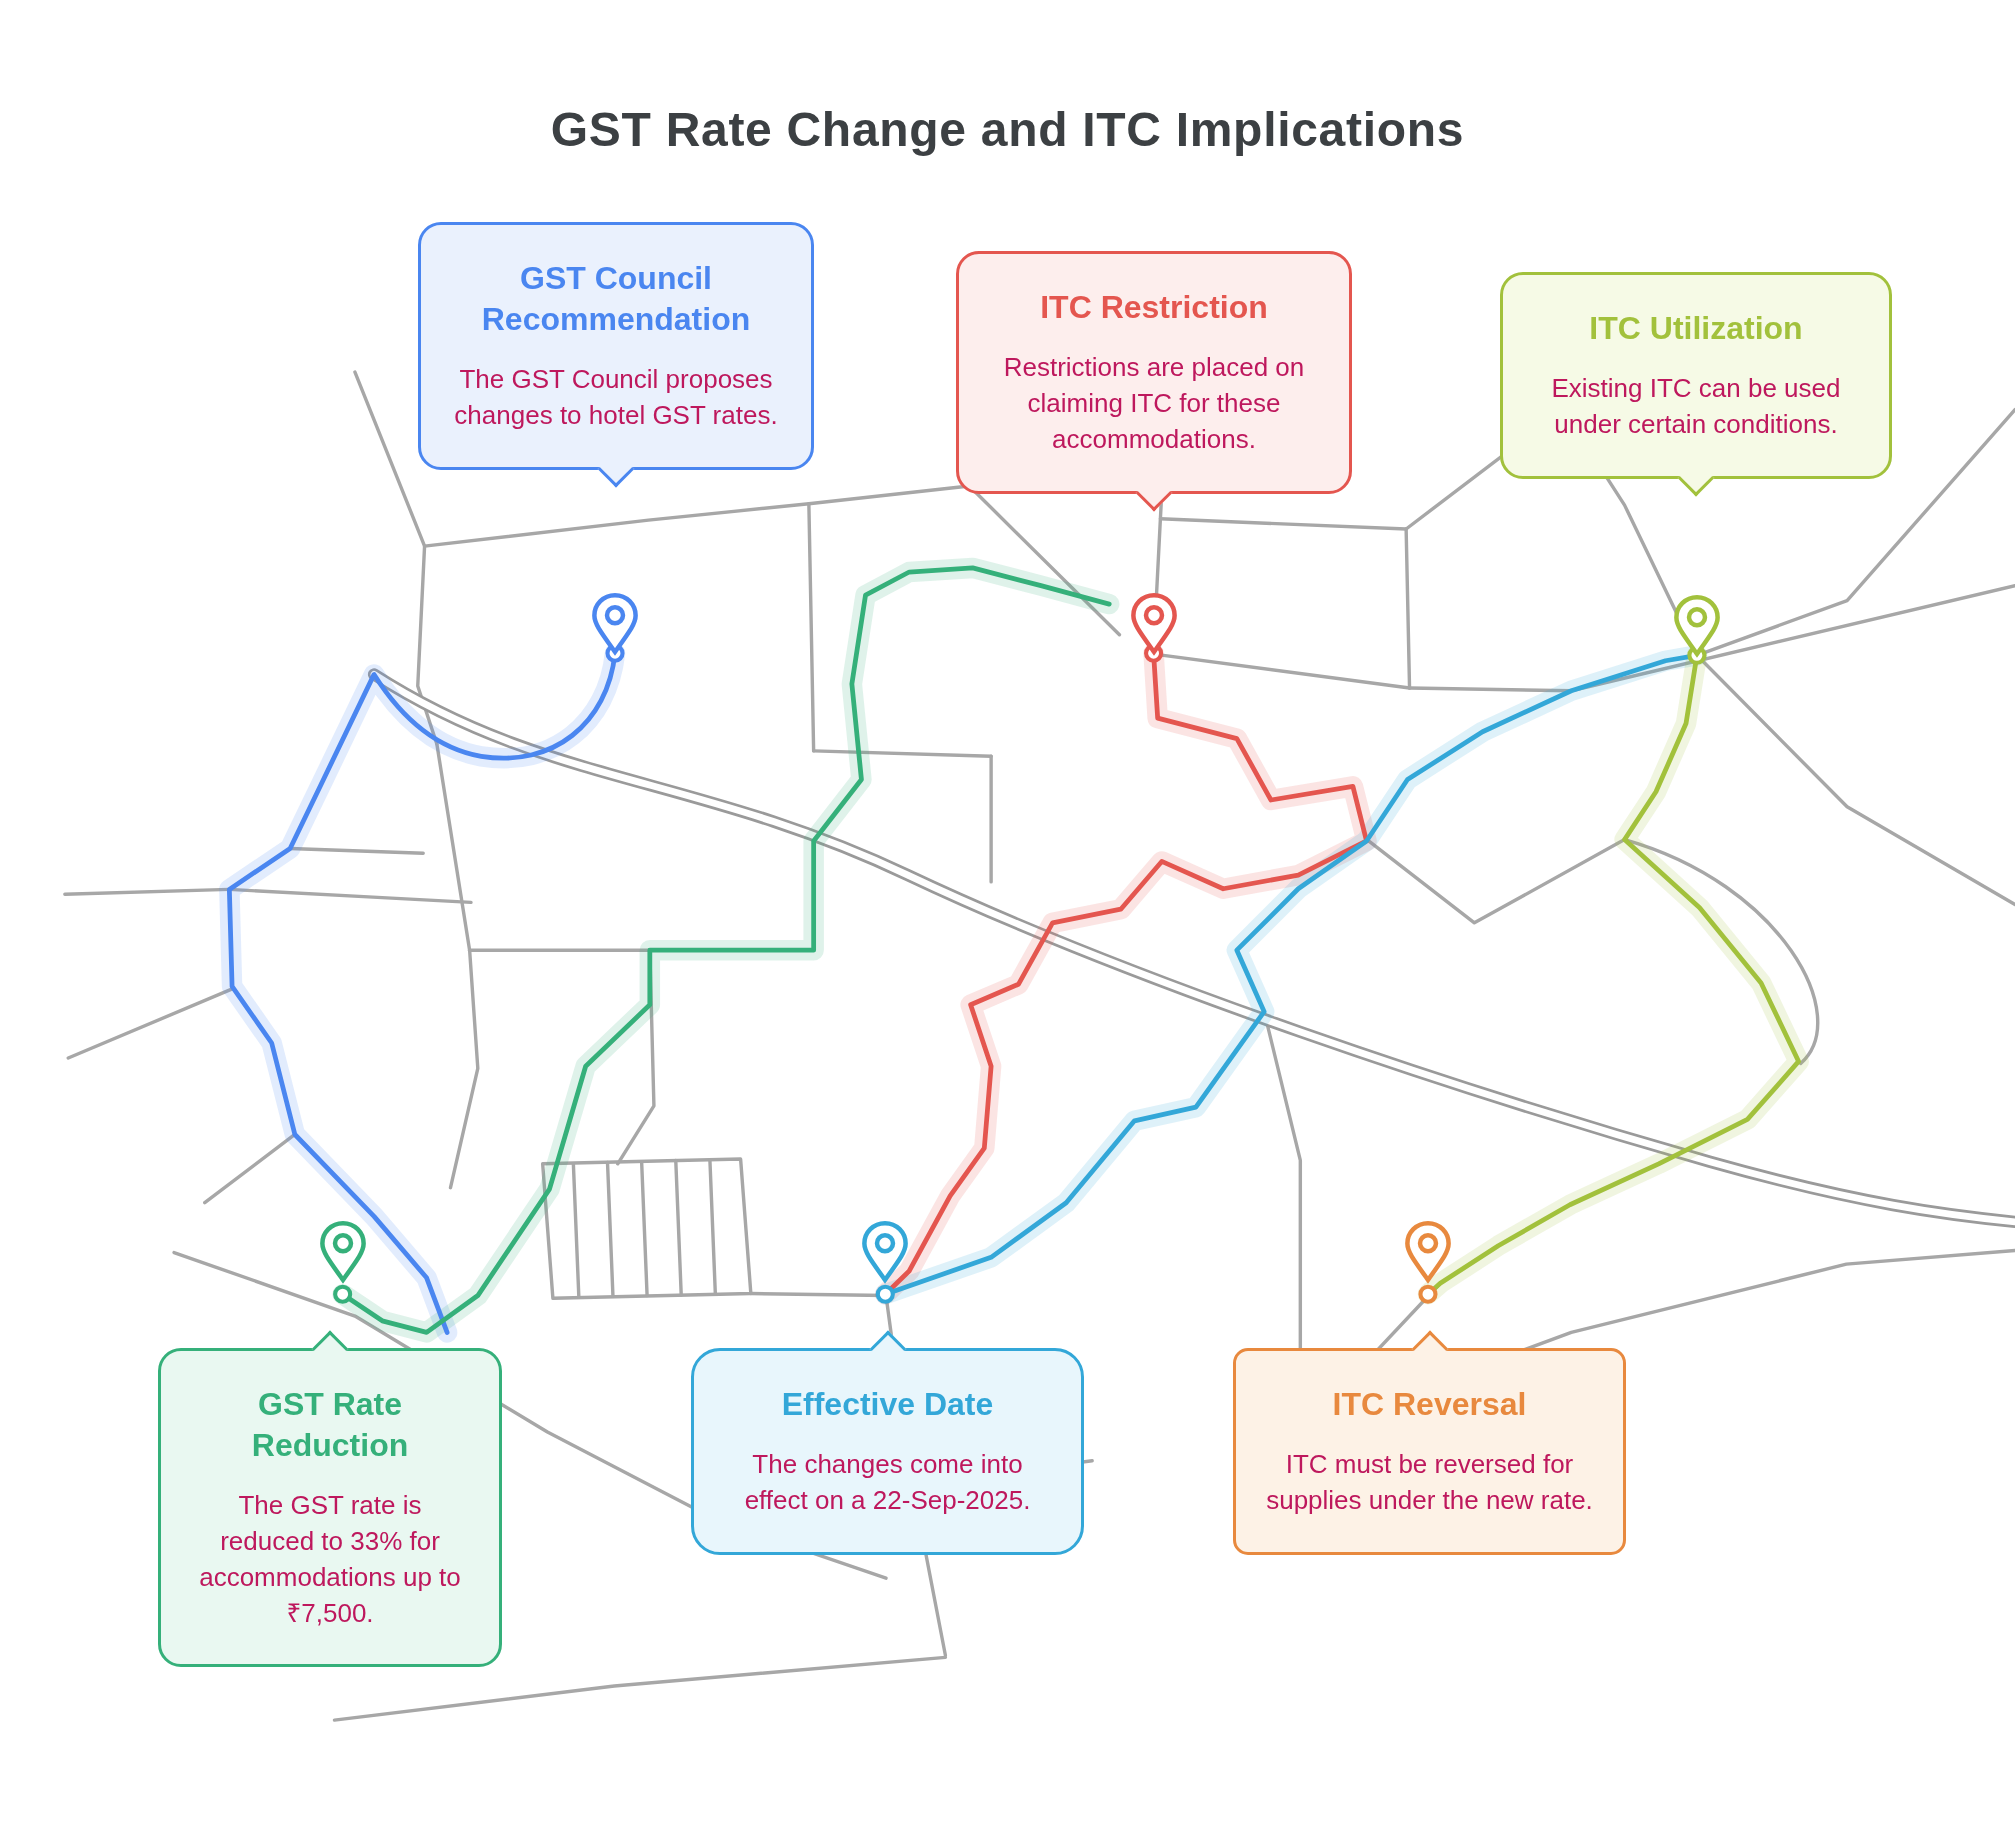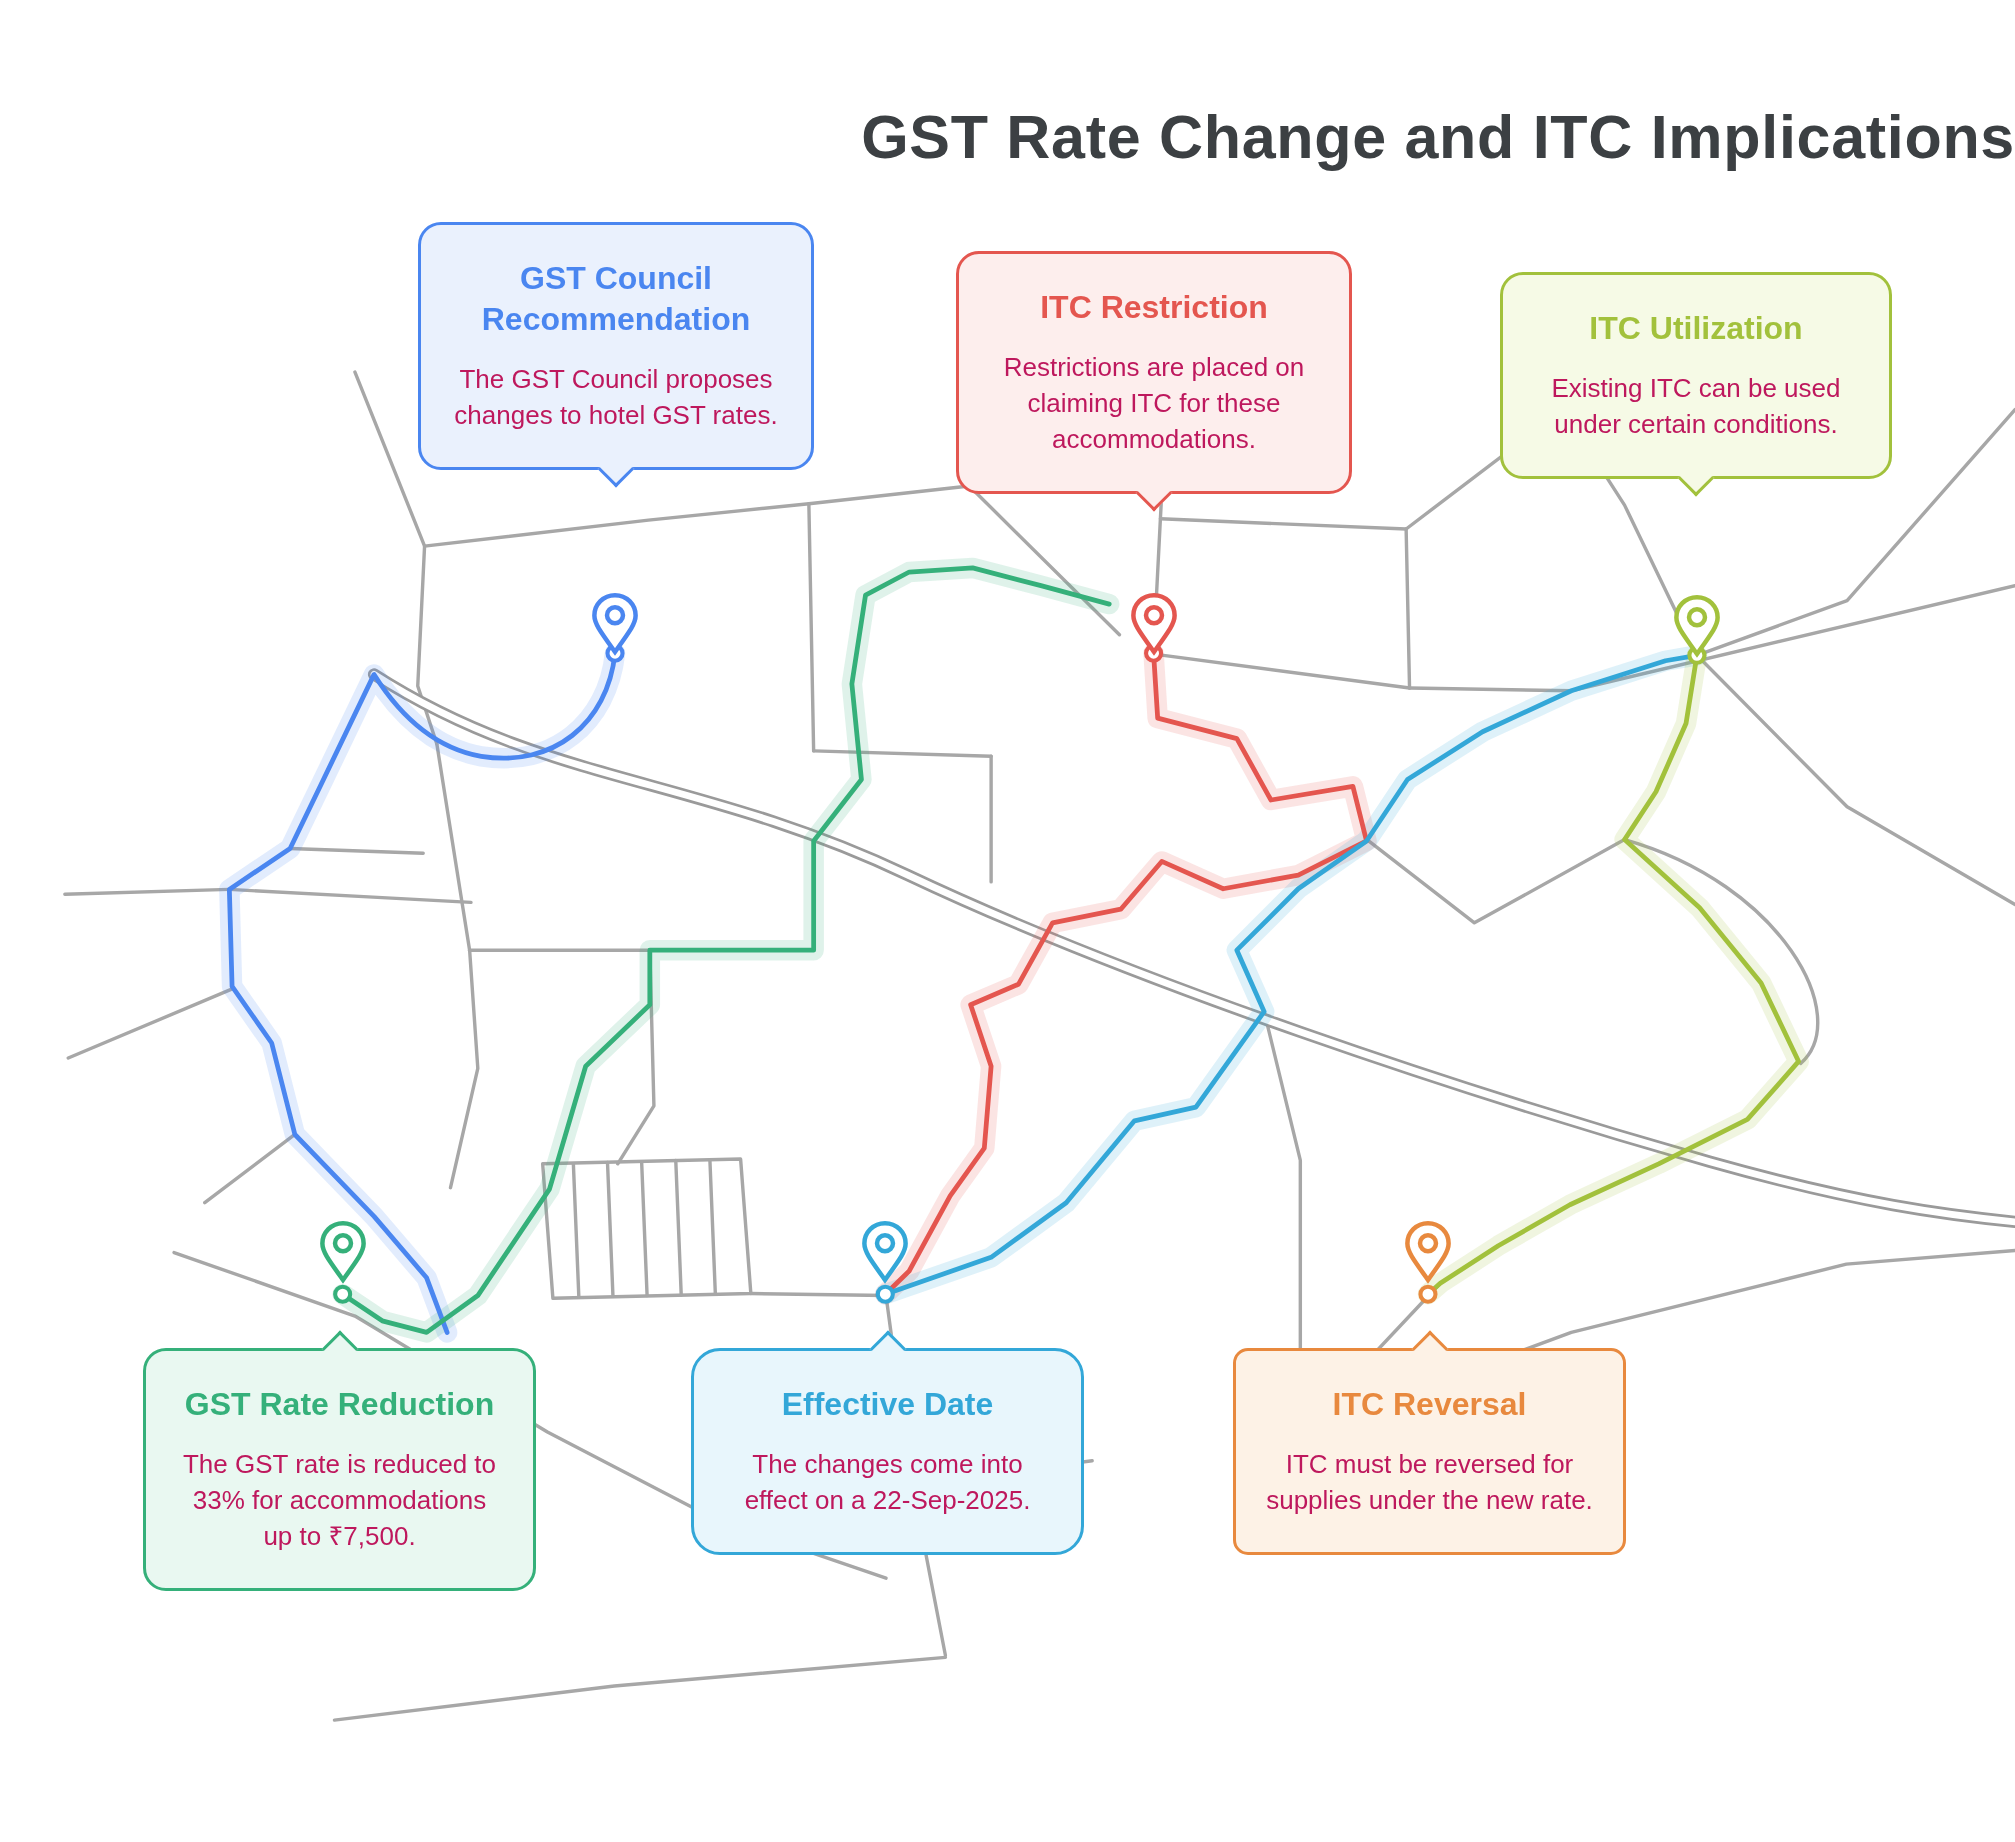--- a/index.html
+++ b/index.html
@@ -1,22 +1,22 @@
 <!DOCTYPE html>
 <html style="font-size:11px"><head>
 <meta charset="utf-8">
 <style>
   html,body{margin:0;padding:0;background:#ffffff;}
   body{
     width:2015px;height:1843px;position:relative;overflow:hidden;
     font-family:"Liberation Sans",sans-serif;
   }
   .page-title{
-    position:absolute;top:102px;left:0;width:100%;text-align:right;
-    font-size:61px;font-weight:bold;color:#3c4043;letter-spacing:0.7px;
+    position:absolute;top:102px;left:0;width:100%;text-align:center;
+    font-size:48px;font-weight:bold;color:#3c4043;letter-spacing:0.7px;
   }
   svg.map{position:absolute;left:0;top:0;}
   .callout{
     position:absolute;box-sizing:border-box;
     border:3.4px solid var(--accent);background:var(--fill);
     border-radius:23px;padding:33px 29px;text-align:center;
   }
   .callout h2{
     margin:0 0 22px 0;font-size:32px;line-height:1.28;font-weight:bold;color:var(--accent);
   }
@@ -147,21 +147,21 @@
   <h2>ITC Utilization</h2>
   <p>Existing ITC can be used under certain conditions.</p>
 </div>
 <div class="pin" style="left: 1671px; top: 594px; --accent: #a2c13c; --fill: #f6fae6;">
   <svg viewBox="0 0 40 52">
       <path d="M20 2.5 C11 2.5 4 9.6 4 18.3 C4 24.5 8.5 30.5 20 46.5 C31.5 30.5 36 24.5 36 18.3 C36 9.6 29 2.5 20 2.5 Z" fill="#fff" stroke="currentColor" stroke-width="3.5"></path>
       <circle cx="20" cy="18" r="6.2" fill="#fff" stroke="currentColor" stroke-width="3.5"></circle>
     </svg>
 </div>
 
-<div class="callout bottom" style="left: 143px; top: 1348px; width: 393px; --accent: #35b07a; --fill: #e9f8f1;">
+<div class="callout bottom" style="left: 158px; top: 1348px; width: 344px; --accent: #35b07a; --fill: #e9f8f1;">
   <h2>GST Rate Reduction</h2>
   <p>The GST rate is reduced to 33% for accommodations up to ₹7,500.</p>
 </div>
 <div class="pin" style="left: 317px; top: 1220px; --accent: #35b07a; --fill: #e9f8f1;">
   <svg viewBox="0 0 40 52">
       <path d="M20 2.5 C11 2.5 4 9.6 4 18.3 C4 24.5 8.5 30.5 20 46.5 C31.5 30.5 36 24.5 36 18.3 C36 9.6 29 2.5 20 2.5 Z" fill="#fff" stroke="currentColor" stroke-width="3.5"></path>
       <circle cx="20" cy="18" r="6.2" fill="#fff" stroke="currentColor" stroke-width="3.5"></circle>
     </svg>
 </div>
 

